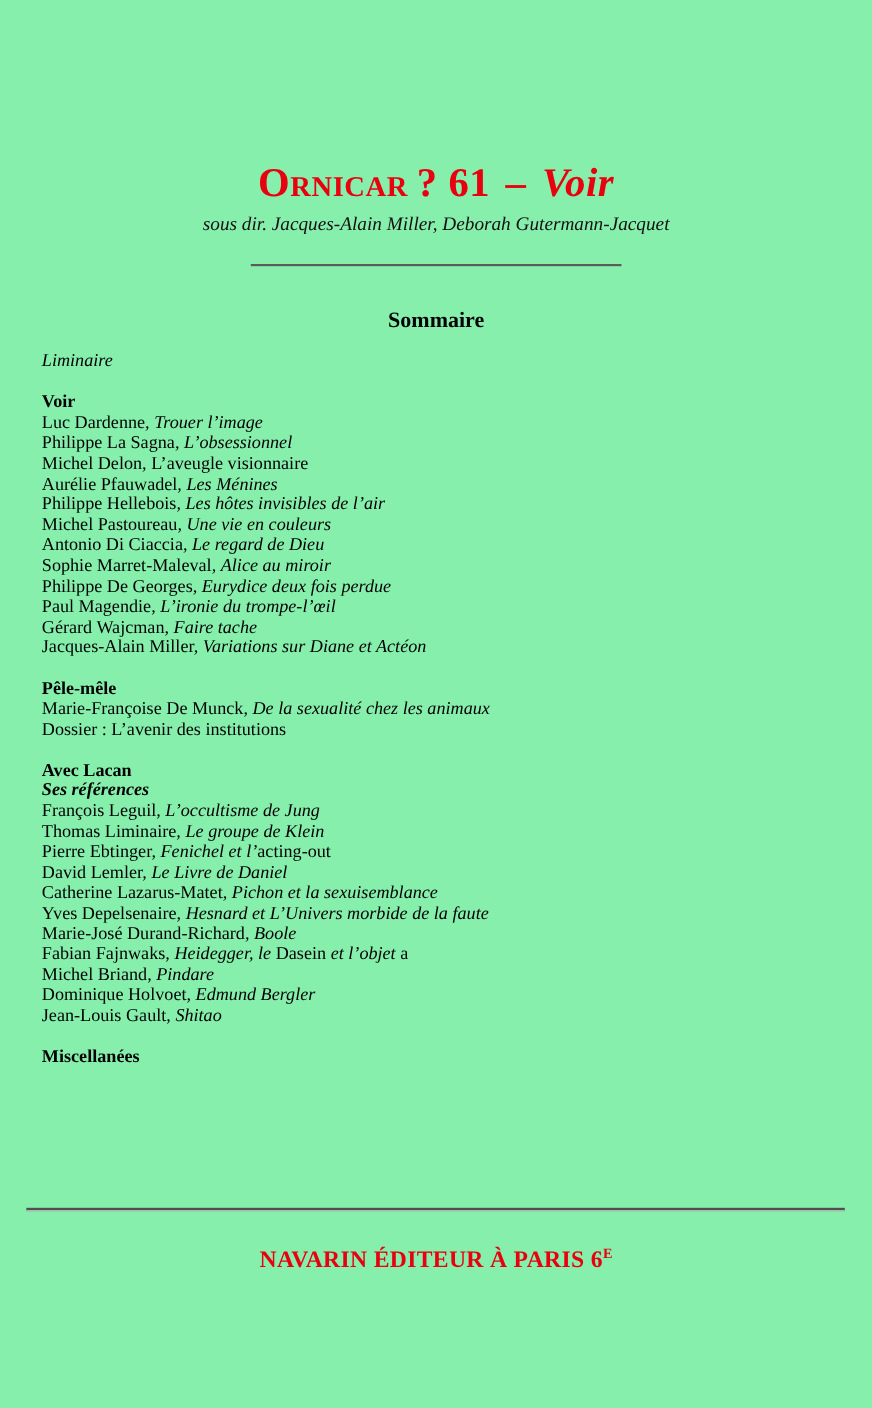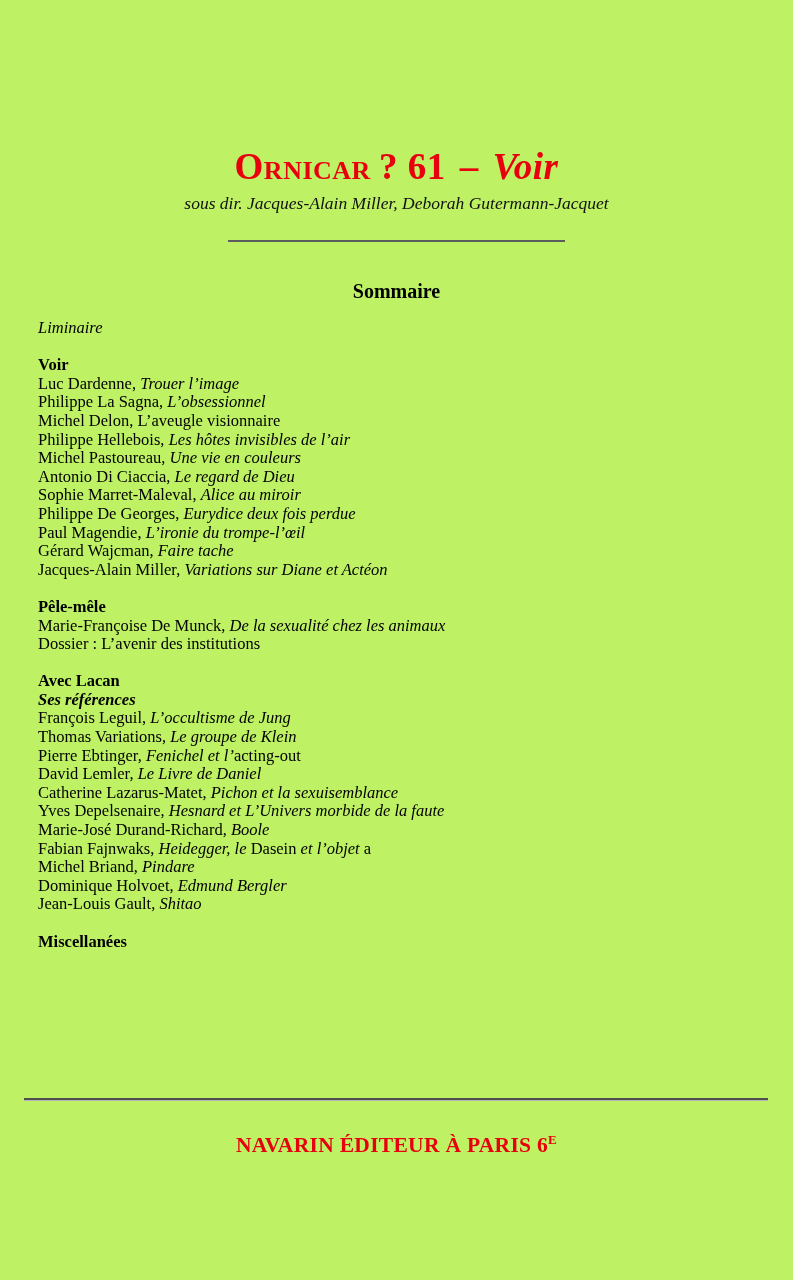--- a/index.html
+++ b/index.html
@@ -5,21 +5,21 @@
   html, body {
     margin: 0;
     padding: 0;
     background: #ffffff;
   }
   .page {
     position: relative;
     width: 793px;
     height: 1280px;
     margin: 0 auto;
-    background: #bef264;
+    background: #86efac;
     font-family: "Liberation Serif", "DejaVu Serif", serif;
     color: #000000;
     overflow: hidden;
   }
 
   
   .masthead {
     padding-top: 146px;
     text-align: center;
   }
@@ -131,39 +131,40 @@
 
   <div class="toc">
       <div class="toc-section">
         <div class="toc-line"><span class="seg-i">Liminaire</span></div>
       </div>
       <div class="toc-section">
         <div class="toc-line"><span class="seg-b">Voir</span></div>
         <div class="toc-line"><span class="seg-r">Luc Dardenne, </span><span class="seg-i">Trouer l’image</span></div>
         <div class="toc-line"><span class="seg-r">Philippe La Sagna, </span><span class="seg-i">L’obsessionnel</span></div>
         <div class="toc-line"><span class="seg-r">Michel Delon, L’aveugle visionnaire</span></div>
+        <div class="toc-line"><span class="seg-r">Aurélie Pfauwadel, </span><span class="seg-i">Les Ménines</span></div>
         <div class="toc-line"><span class="seg-r">Philippe Hellebois, </span><span class="seg-i">Les hôtes invisibles de l’air</span></div>
         <div class="toc-line"><span class="seg-r">Michel Pastoureau, </span><span class="seg-i">Une vie en couleurs</span></div>
         <div class="toc-line"><span class="seg-r">Antonio Di Ciaccia, </span><span class="seg-i">Le regard de Dieu</span></div>
         <div class="toc-line"><span class="seg-r">Sophie Marret-Maleval, </span><span class="seg-i">Alice au miroir</span></div>
         <div class="toc-line"><span class="seg-r">Philippe De Georges, </span><span class="seg-i">Eurydice deux fois perdue</span></div>
         <div class="toc-line"><span class="seg-r">Paul Magendie, </span><span class="seg-i">L’ironie du trompe-l’œil</span></div>
         <div class="toc-line"><span class="seg-r">Gérard Wajcman, </span><span class="seg-i">Faire tache</span></div>
         <div class="toc-line"><span class="seg-r">Jacques-Alain Miller, </span><span class="seg-i">Variations sur Diane et Actéon</span></div>
       </div>
       <div class="toc-section">
         <div class="toc-line"><span class="seg-b">Pêle-mêle</span></div>
         <div class="toc-line"><span class="seg-r">Marie-Françoise De Munck, </span><span class="seg-i">De la sexualité chez les animaux</span></div>
         <div class="toc-line"><span class="seg-r">Dossier : L’avenir des institutions</span></div>
       </div>
       <div class="toc-section">
         <div class="toc-line"><span class="seg-b">Avec Lacan</span></div>
         <div class="toc-line"><span class="seg-bi">Ses références</span></div>
         <div class="toc-line"><span class="seg-r">François Leguil, </span><span class="seg-i">L’occultisme de Jung</span></div>
-        <div class="toc-line"><span class="seg-r">Thomas Variations, </span><span class="seg-i">Le groupe de Klein</span></div>
+        <div class="toc-line"><span class="seg-r">Thomas Liminaire, </span><span class="seg-i">Le groupe de Klein</span></div>
         <div class="toc-line"><span class="seg-r">Pierre Ebtinger, </span><span class="seg-i">Fenichel et l’</span><span class="seg-r">acting-out</span></div>
         <div class="toc-line"><span class="seg-r">David Lemler, </span><span class="seg-i">Le Livre de Daniel</span></div>
         <div class="toc-line"><span class="seg-r">Catherine Lazarus-Matet, </span><span class="seg-i">Pichon et la sexuisemblance</span></div>
         <div class="toc-line"><span class="seg-r">Yves Depelsenaire, </span><span class="seg-i">Hesnard et L’Univers morbide de la faute</span></div>
         <div class="toc-line"><span class="seg-r">Marie-José Durand-Richard, </span><span class="seg-i">Boole</span></div>
         <div class="toc-line"><span class="seg-r">Fabian Fajnwaks, </span><span class="seg-i">Heidegger, le </span><span class="seg-r">Dasein</span><span class="seg-i"> et l’objet </span><span class="seg-r">a</span></div>
         <div class="toc-line"><span class="seg-r">Michel Briand, </span><span class="seg-i">Pindare</span></div>
         <div class="toc-line"><span class="seg-r">Dominique Holvoet, </span><span class="seg-i">Edmund Bergler</span></div>
         <div class="toc-line"><span class="seg-r">Jean-Louis Gault, </span><span class="seg-i">Shitao</span></div>
       </div>

